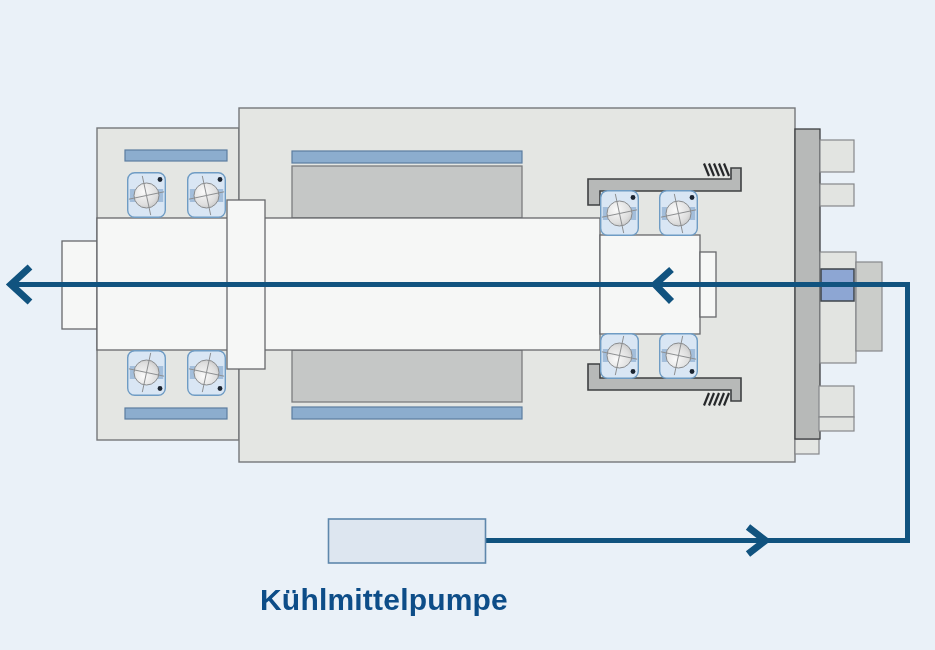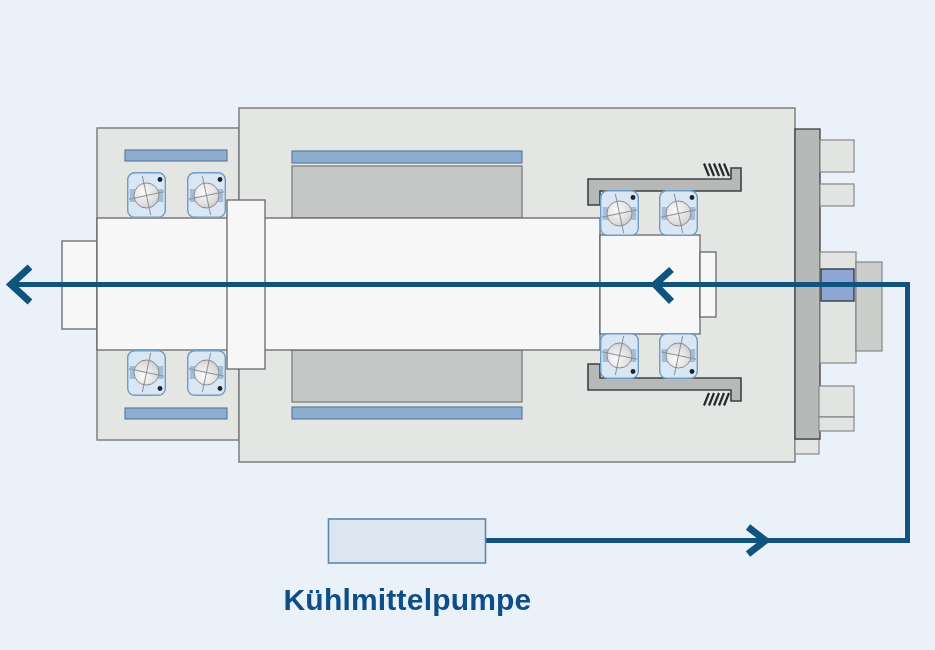--- a/index.html
+++ b/index.html
@@ -3,21 +3,21 @@
 <meta charset="utf-8">
 <style>
   html,body{margin:0;padding:0;background:#eaf1f8;}
   .stage{
     position:relative;width:935px;height:650px;overflow:hidden;
     background:var(--background,#eaf1f8);
     font-family:"Liberation Sans",sans-serif;
   }
   .stage svg{position:absolute;left:0;top:0;display:block;}
   .pump-label{
-    position:absolute;left:260px;top:583px;width:295px;text-align:center;
+    position:absolute;left:260px;top:583px;width:295px;
     font-weight:bold;font-size:30px;letter-spacing:0.2px;
     color:var(--label-blue,#0d4d88);
   }
 </style>
 </head>
 <body>
 
 <div class="stage">
 
   <svg width="935" height="650" viewBox="0 0 935 650">

